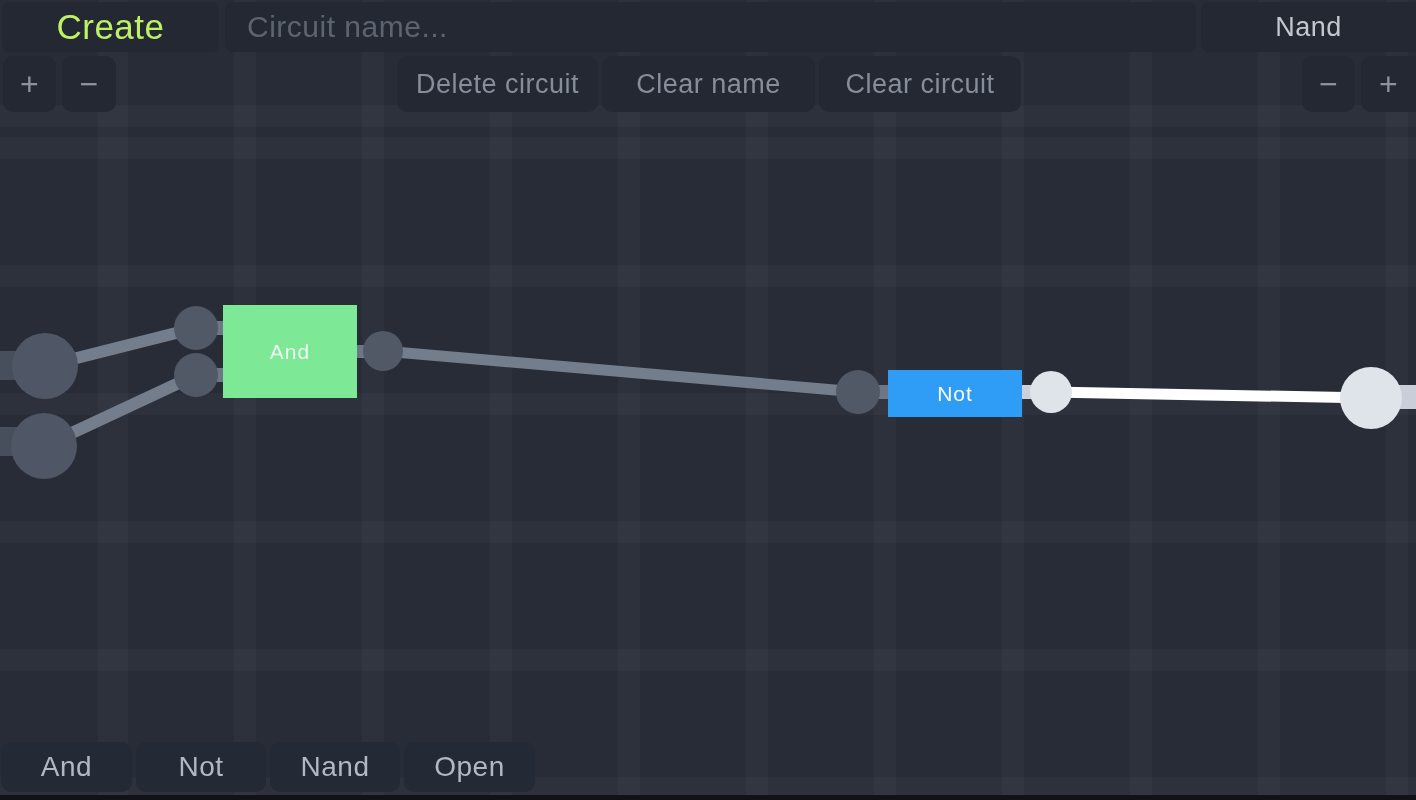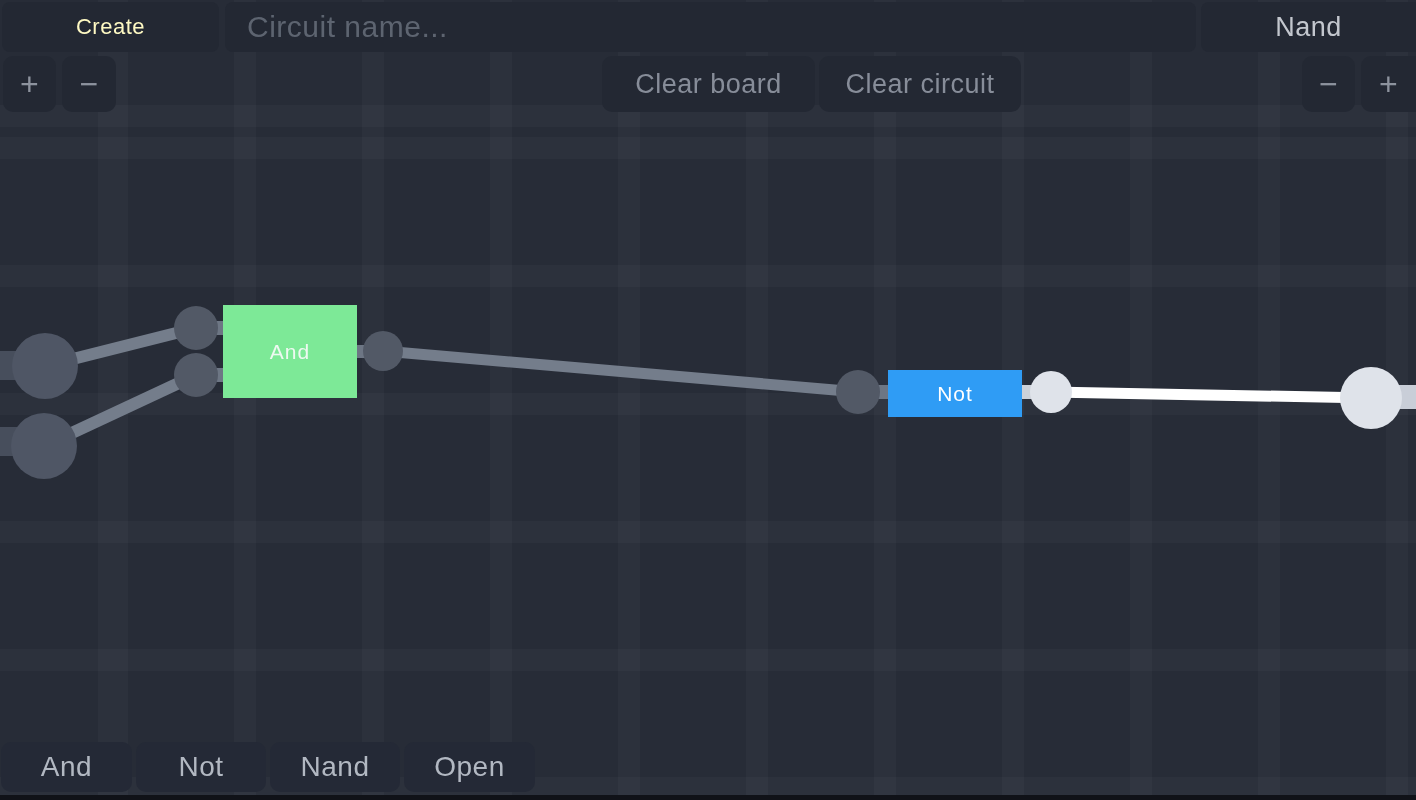--- a/index.html
+++ b/index.html
@@ -11,21 +11,21 @@
       repeating-linear-gradient(90deg, rgba(255,255,255,0.022) 0 22px, rgba(255,255,255,0) 22px 128px);
     background-position:106px 127px;
     font-family:"Liberation Sans", sans-serif;
   }
   .btn{
     position:absolute;background:#232833;border:none;border-radius:8px;
     display:flex;align-items:center;justify-content:center;
     font-family:"Liberation Sans", sans-serif;letter-spacing:0.5px;
     color:#9aa0ab;cursor:pointer;box-sizing:border-box;padding:0;
   }
-  .btn-create{left:2px;top:2px;width:217px;height:50px;font-size:22px;color:#fef9c3;}
+  .btn-create{left:2px;top:2px;width:217px;height:50px;font-size:35px;color:#bef264;}
   .btn-menu{left:1201px;top:2px;width:215px;height:50px;font-size:27px;color:#c3c7ce;border-radius:8px 0 0 8px;}
   .name-input{
     position:absolute;left:225px;top:2px;width:971px;height:50px;box-sizing:border-box;
     background:#232833;border:none;border-radius:8px;outline:none;
     color:#ffffff;font-size:30px;padding:0 22px;letter-spacing:0.5px;
     font-family:"Liberation Sans", sans-serif;
   }
   .name-input::placeholder{color:#5d6470;opacity:1;}
   .btn-zoom{width:53px;height:56px;font-size:32px;color:#8d939e;border-radius:10px;}
   .z-lplus{left:3px;top:56px;}
@@ -85,21 +85,22 @@
       </div>
     </div>
 
   <button class="btn btn-create">Create</button>
   <input class="name-input" type="text" placeholder="Circuit name..." style="">
   <button class="btn btn-menu">Nand</button>
 
   <button class="btn btn-zoom z-lplus">+</button>
   <button class="btn btn-zoom z-lminus">−</button>
 
-  <button class="btn btn-mid b-clear">Clear board</button>
+  <button class="btn btn-mid b-delete">Delete circuit</button>
+  <button class="btn btn-mid b-clear">Clear name</button>
   <button class="btn btn-mid b-open">Clear circuit</button>
 
   <button class="btn btn-zoom z-rminus">−</button>
   <button class="btn btn-zoom z-rplus">+</button>
 
   <button class="btn btn-palette p-0">And</button>
   <button class="btn btn-palette p-1">Not</button>
   <button class="btn btn-palette p-2">Nand</button>
   <button class="btn btn-palette p-3">Open</button>
 

